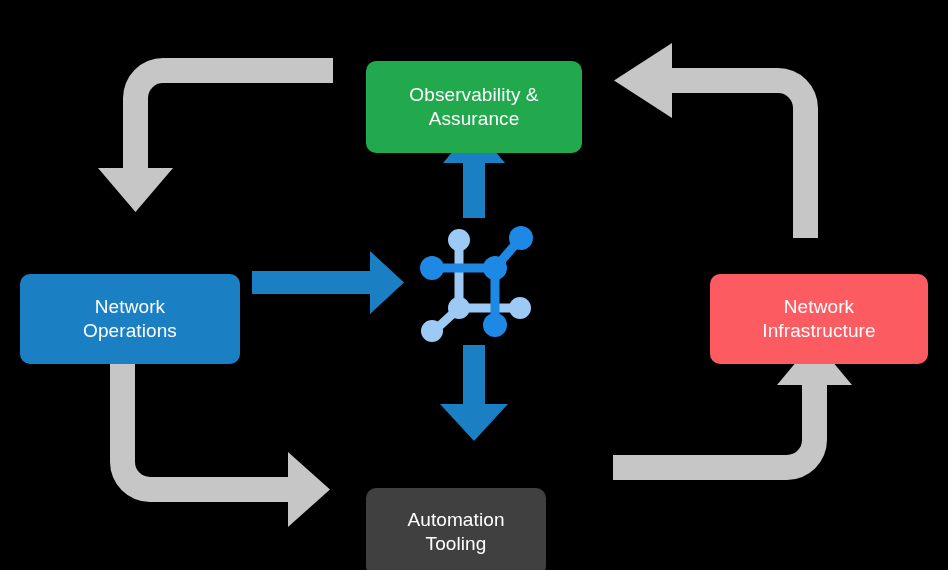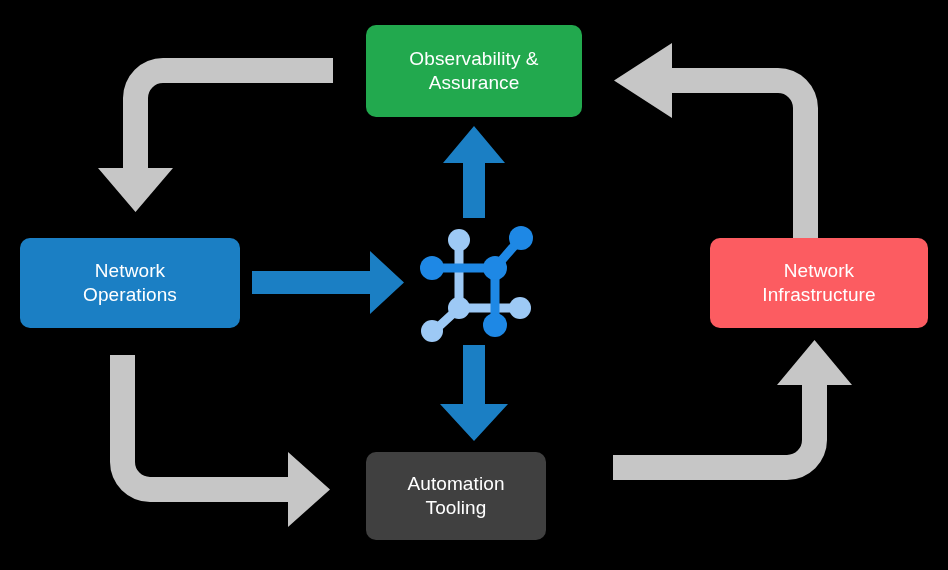--- a/index.html
+++ b/index.html
@@ -32,20 +32,21 @@
     justify-content: center;
     text-align: center;
     color: #ffffff;
     font-size: 19px;
     line-height: 1.28;
     font-weight: 400;
     letter-spacing: 0.1px;
     box-sizing: border-box;
     padding: 6px 10px;
     z-index: 5;
+    margin-top: 36px;
   }
   .node-label {
     white-space: pre-line;
     display: block;
   }
 </style>
 </head>
 <body>
 
 <div id="canvas">

